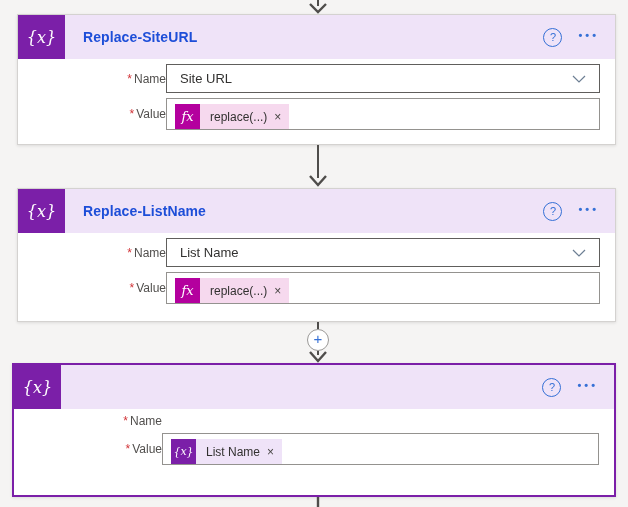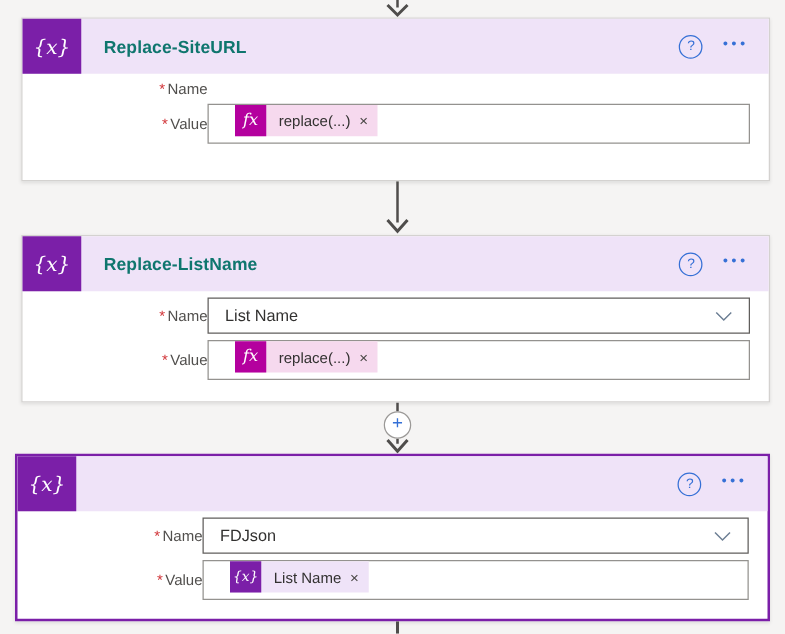--- a/index.html
+++ b/index.html
@@ -26,21 +26,21 @@
   }
   .icon-box {
     width:47px; flex:0 0 47px;
     background:#7b1fa8; color:#fff;
     display:flex; align-items:center; justify-content:center;
     font-family:"DejaVu Serif", serif;
     font-style:italic; font-size:16px;
   }
   .card-title {
     align-self:center; margin-left:18px;
-    font-size:14px; font-weight:700; color:#0f766e;
+    font-size:14px; font-weight:700; color:#1d4ed8;
     letter-spacing:.1px;
   }
   .header-actions {
     margin-left:auto; display:flex; align-items:center;
     gap:16px; padding-right:16px;
   }
   .help-btn {
     width:19px; height:19px; border-radius:50%;
     border:1.5px solid #3570d6; color:#3570d6;
     background:transparent; font-size:11px; line-height:1;
@@ -66,21 +66,21 @@
     border:1px solid #605e5c; background:#fff;
     display:flex; align-items:center; justify-content:space-between;
     padding:0 13px; cursor:pointer;
   }
   .dd-value { font-size:13px; color:#323130; }
   .chevron svg { display:block; }
 
   .valuebox {
     flex:1; height:32px;
     border:1px solid #94928f; background:#fff;
-    display:flex; align-items:flex-start; padding:0 21px;
+    display:flex; align-items:flex-end; padding:0 8px;
     cursor:text;
   }
   .chip {
     display:inline-flex; align-items:center;
     height:25px; font-size:12px; color:#323130; cursor:pointer;
   }
   .chip-icon {
     width:25px; height:25px;
     display:flex; align-items:center; justify-content:center;
     color:#fff; font-family:"DejaVu Serif", serif;
@@ -123,20 +123,28 @@
       <div class="header-actions">
         <button class="help-btn">?</button>
         <button class="menu-btn">•••</button>
       </div>
     </header>
     <div class="card-body">
       <div class="field-row">
         <span class="field-label">
           <span class="req">*</span><span>Name</span>
         </span>
+        <div class="dropdown">
+          <span class="dd-value">Site URL</span>
+          <span class="chevron">
+            <svg width="14" height="8" viewBox="0 0 14 8">
+                <path d="M1 1 L7 7 L13 1" fill="none" stroke="#6d7f94" stroke-width="1.2"></path>
+              </svg>
+          </span>
+        </div>
       </div>
       <div class="field-row">
         <span class="field-label">
           <span class="req">*</span><span>Value</span>
         </span>
         <div class="valuebox">
           <span class="chip expression">
             <span class="chip-icon">fx</span>
             <span class="chip-label">replace(...)</span>
             <span class="chip-remove">×</span>
@@ -206,28 +214,20 @@
       <div class="header-actions">
         <button class="help-btn">?</button>
         <button class="menu-btn">•••</button>
       </div>
     </header>
     <div class="card-body">
       <div class="field-row">
         <span class="field-label">
           <span class="req">*</span><span>Name</span>
         </span>
-        <div class="dropdown">
-          <span class="dd-value">FDJson</span>
-          <span class="chevron">
-            <svg width="14" height="8" viewBox="0 0 14 8">
-                <path d="M1 1 L7 7 L13 1" fill="none" stroke="#6d7f94" stroke-width="1.2"></path>
-              </svg>
-          </span>
-        </div>
       </div>
       <div class="field-row">
         <span class="field-label">
           <span class="req">*</span><span>Value</span>
         </span>
         <div class="valuebox">
           <span class="chip variable">
             <span class="chip-icon">{x}</span>
             <span class="chip-label">List Name</span>
             <span class="chip-remove">×</span>

